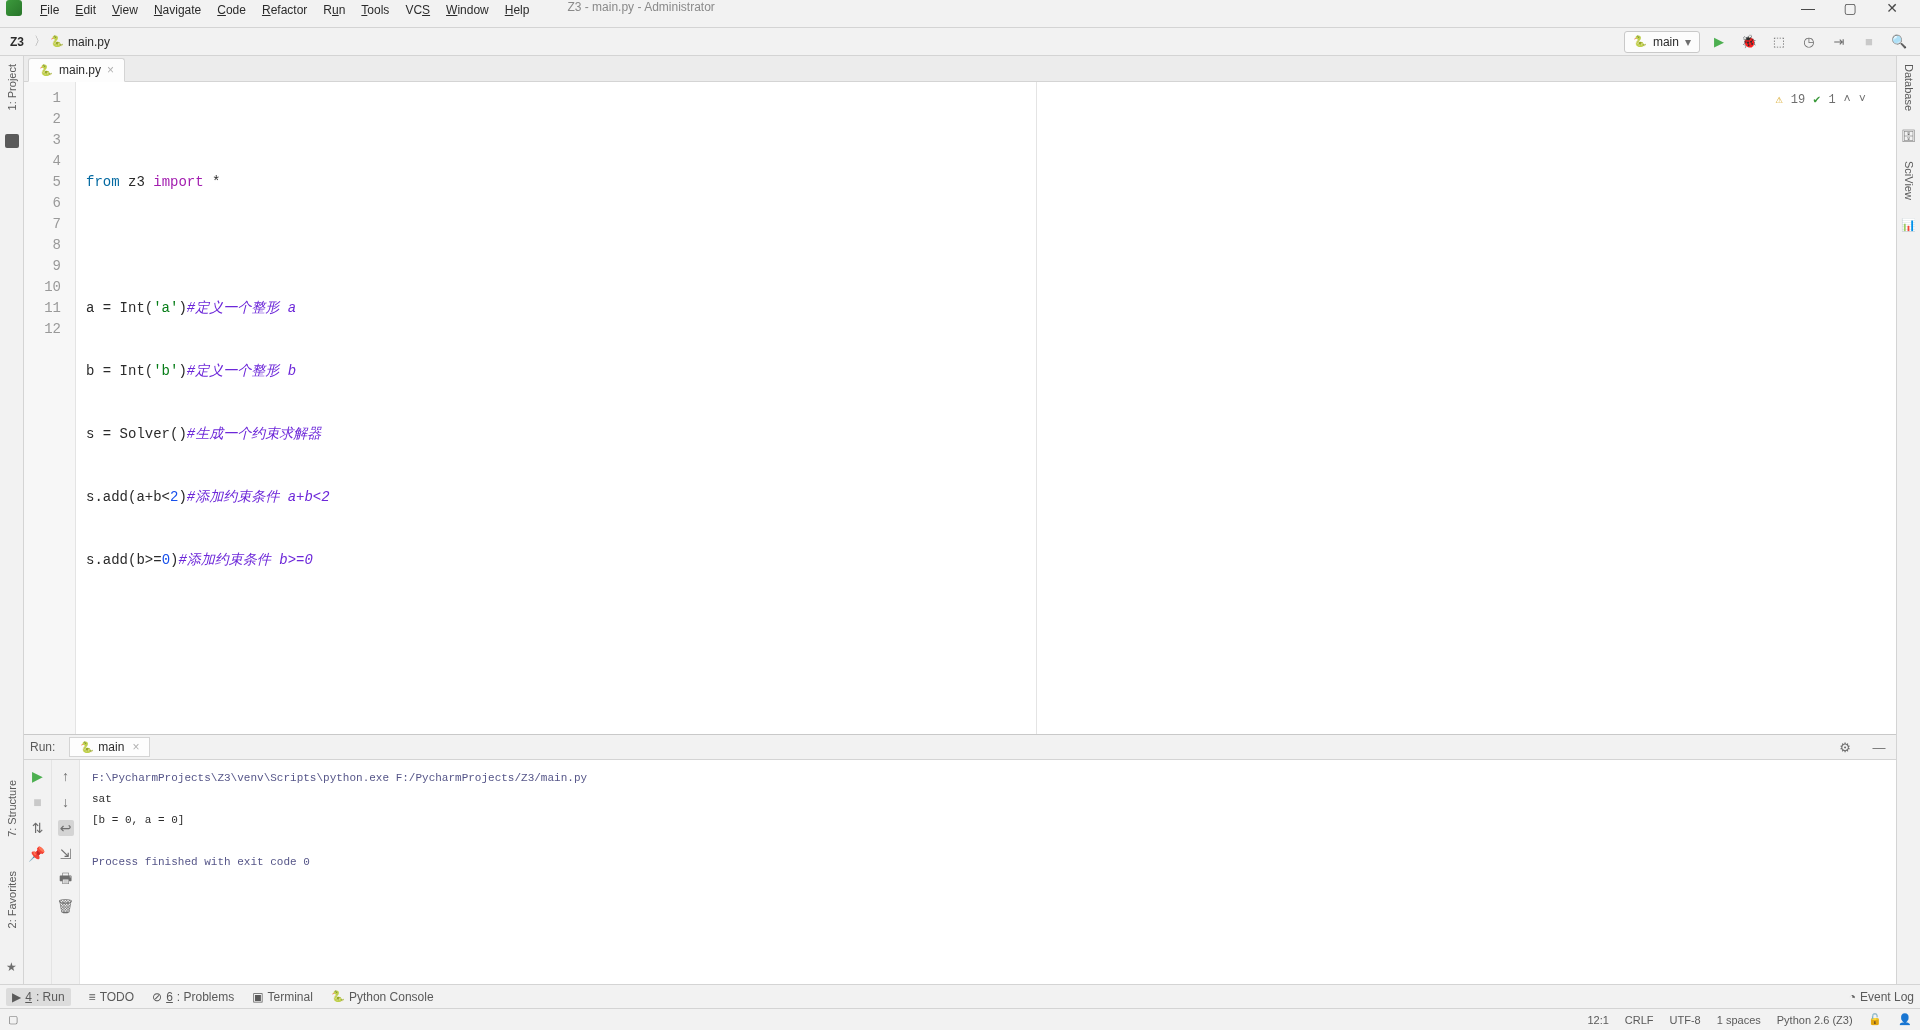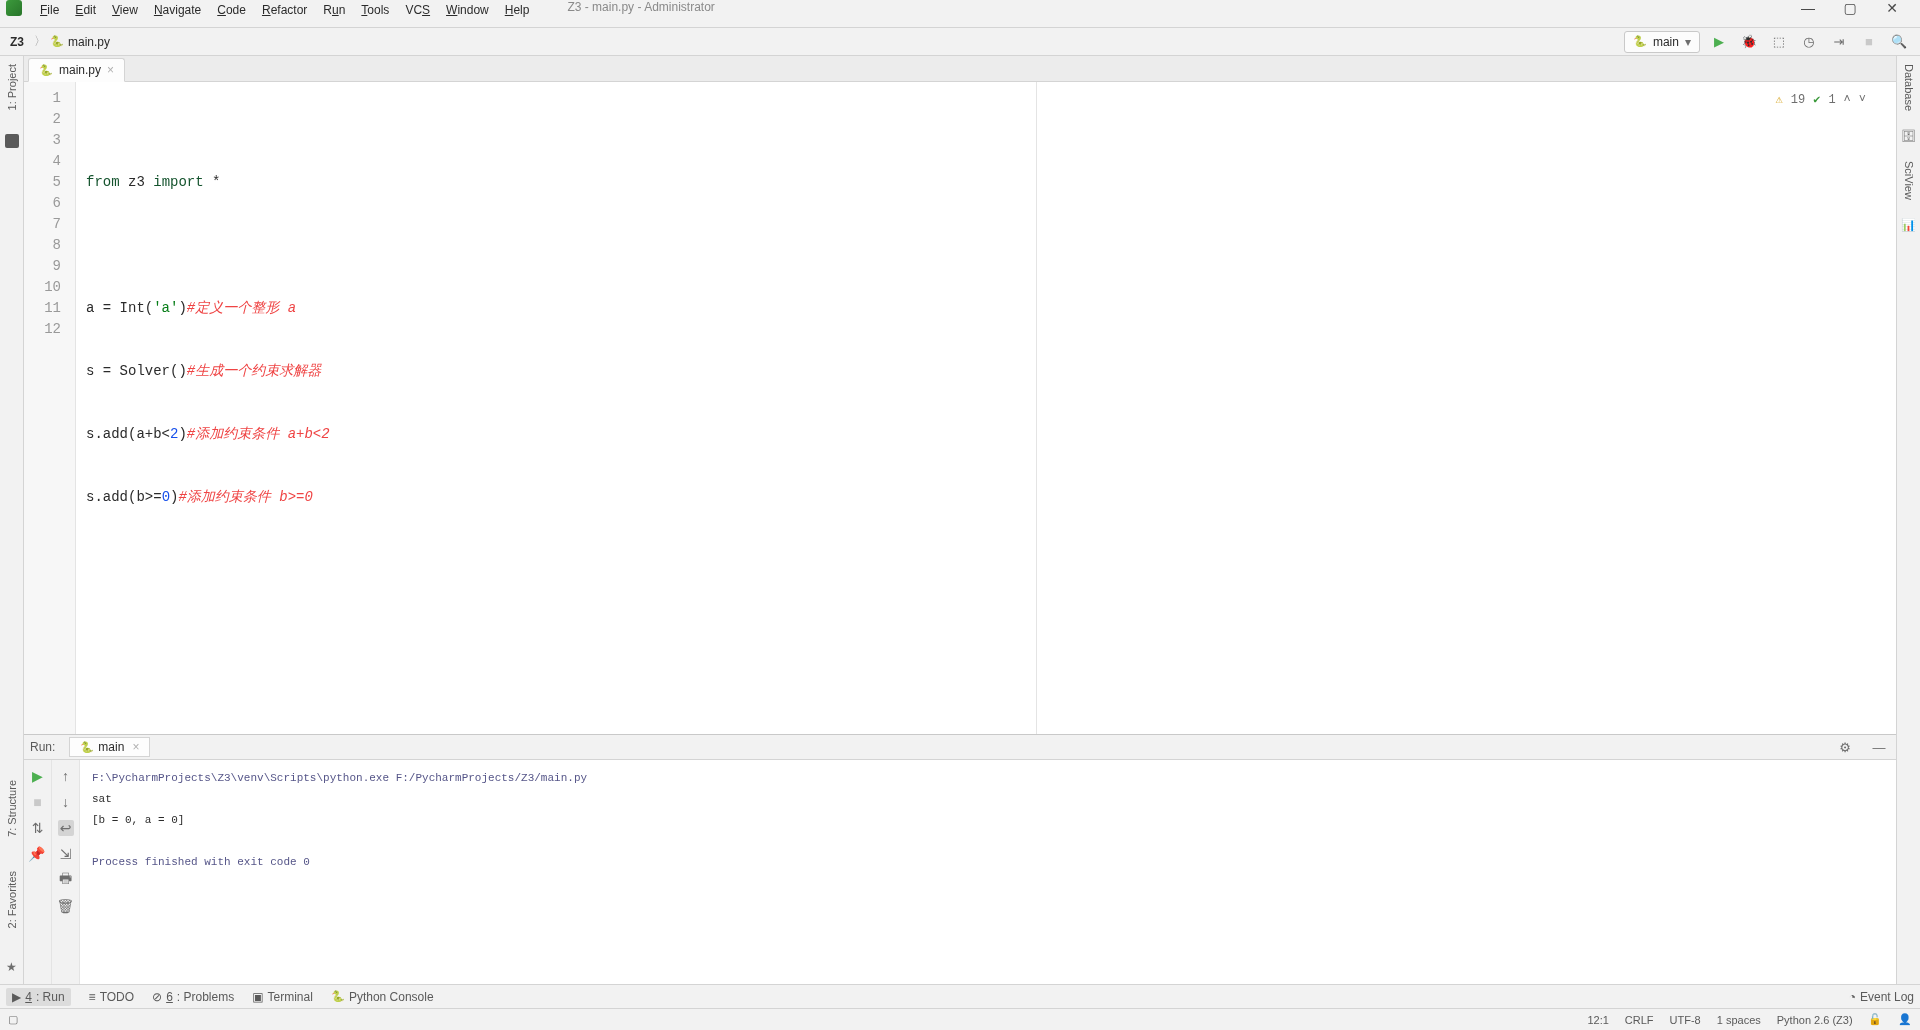--- a/index.html
+++ b/index.html
@@ -143,26 +143,26 @@
       flex: 1;
       padding: 6px 0 0 10px;
       font-family: "Consolas","Courier New",monospace;
       font-size: 14px;
       line-height: 21px;
       white-space: pre;
       position: relative;
       color: #2b2b2b;
     }
     .code .ln { height: 21px; }
-    .k-from { color: #14532d; }
-    .k-import { color: #14532d; margin-top: 7px; }
+    .k-from { color: #0369a1; }
+    .k-import { color: #a21caf; margin-top: 7px; }
     .pkg { color: #2b2b2b; }
     .str { color: #067D17; }
     .num { color: #1750EB; }
-    .cm { color: #ef4444; font-style: italic; margin-top: 32px; }
+    .cm { color: #6d28d9; font-style: italic; margin-top: 32px; }
     .vrule {
       position: absolute;
       left: 960px; top: 0; bottom: 0;
       width: 1px; background: #e4e4e4;
     }
     .hints {
       position: absolute;
       top: 8px; right: 30px;
       display: flex; align-items: center; gap: 8px;
       font-size: 12px; color: #6e6e6e;
@@ -327,20 +327,21 @@
         <div class="vrule"></div>
         <div class="hints">
           <span class="warn-ic">⚠</span><span>19</span>
           <span class="ok-ic">✔</span><span>1</span>
           <span class="chev-v">˄</span>
           <span class="chev-v">˅</span>
         </div>
         <div class="ln"><span class="k-from">from </span><span class="pkg">z3</span><span class="k-import"> import </span><span>*</span></div>
         <div class="ln"></div>
         <div class="ln"><span>a = Int(</span><span class="str">'a'</span><span>)</span><span class="cm">#定义一个整形 a</span></div>
+        <div class="ln"><span>b = Int(</span><span class="str">'b'</span><span>)</span><span class="cm">#定义一个整形 b</span></div>
         <div class="ln"><span>s = Solver()</span><span class="cm">#生成一个约束求解器</span></div>
         <div class="ln"><span>s.add(a+b&lt;</span><span class="num">2</span><span>)</span><span class="cm">#添加约束条件 a+b&lt;2</span></div>
         <div class="ln"><span>s.add(b&gt;=</span><span class="num">0</span><span>)</span><span class="cm">#添加约束条件 b&gt;=0</span></div>
         <div class="ln"></div>
         
         
         
       </div>
     </div>
 

